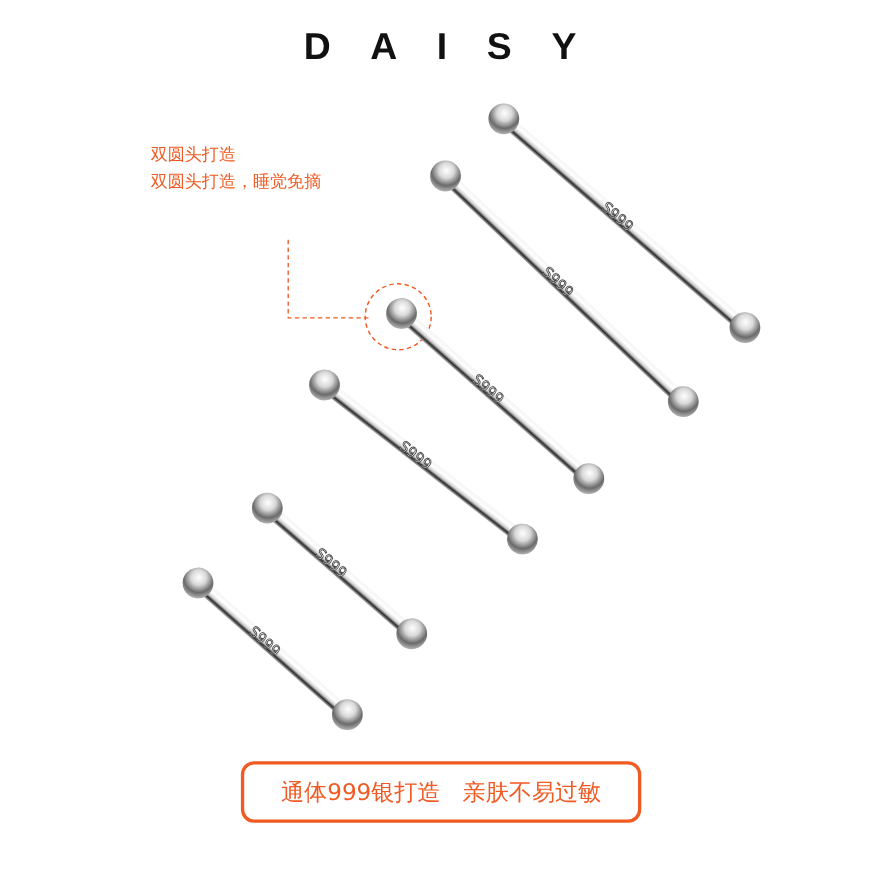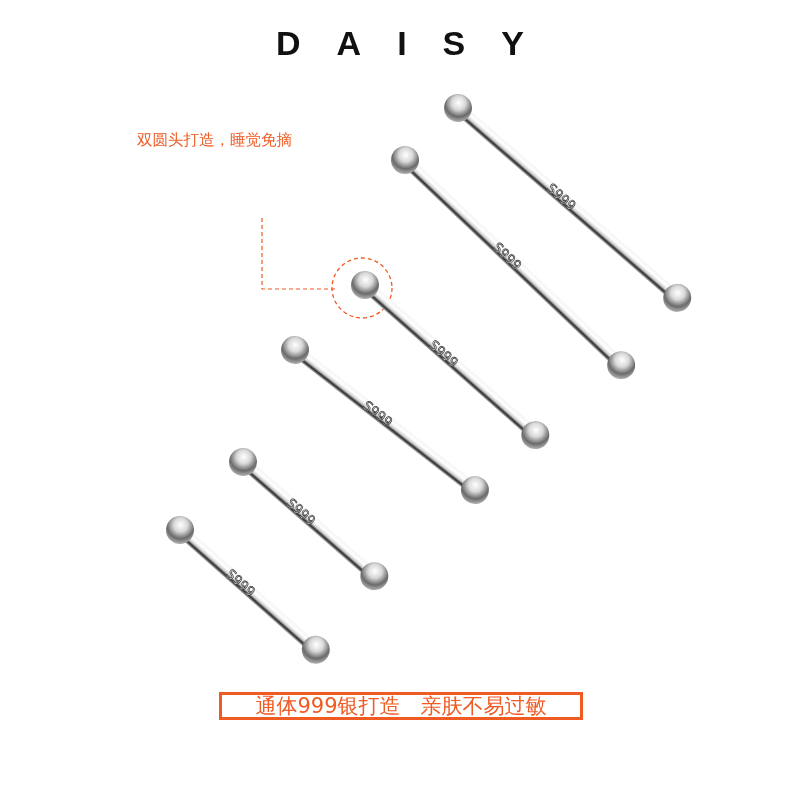--- a/index.html
+++ b/index.html
@@ -1,28 +1,29 @@
 <!DOCTYPE html>
 <html><head>
 <meta charset="utf-8">
 <style>
   html, body { margin:0; padding:0; background:#ffffff; }
   body { width:800px; height:800px; position:relative; overflow:hidden; font-family:"DejaVu Sans", sans-serif; }
   .brand { position:absolute; top:24px; left:0; width:800px; text-align:center; font-family:"Liberation Sans", sans-serif; font-weight:bold; font-size:34px; letter-spacing:36px; color:#111; padding-left:36px; box-sizing:border-box; }
   .callout { position:absolute; left:137px; top:128px; color:#f05a23; font-size:15.5px; line-height:25px; }
   .callout div { white-space:nowrap; }
   .stage { position:absolute; left:0; top:0; }
-  .banner { position:absolute; left:219px; top:692px; width:364px; height:28px; border:3px solid #f05a23; border-radius:0; box-sizing:border-box; display:flex; align-items:center; justify-content:center; color:#f05a23; font-size:21px; white-space:pre; }
+  .banner { position:absolute; left:219px; top:692px; width:364px; height:56px; border:3px solid #f05a23; border-radius:12px; box-sizing:border-box; display:flex; align-items:center; justify-content:center; color:#f05a23; font-size:21px; white-space:pre; }
 </style>
 </head>
 <body>
 
 <div class="brand">DAISY</div>
 
 <div class="callout">
+  <div>双圆头打造</div>
   <div>双圆头打造，睡觉免摘</div>
 </div>
 
 <svg class="stage" width="800" height="800">
   <defs>
     <linearGradient id="rod" x1="0" y1="0" x2="0" y2="1">
       <stop offset="0" stop-color="#f4f4f4"></stop>
       <stop offset="0.35" stop-color="#ffffff"></stop>
       <stop offset="0.6" stop-color="#cfcfcf"></stop>
       <stop offset="0.8" stop-color="#2a2a2a"></stop>

